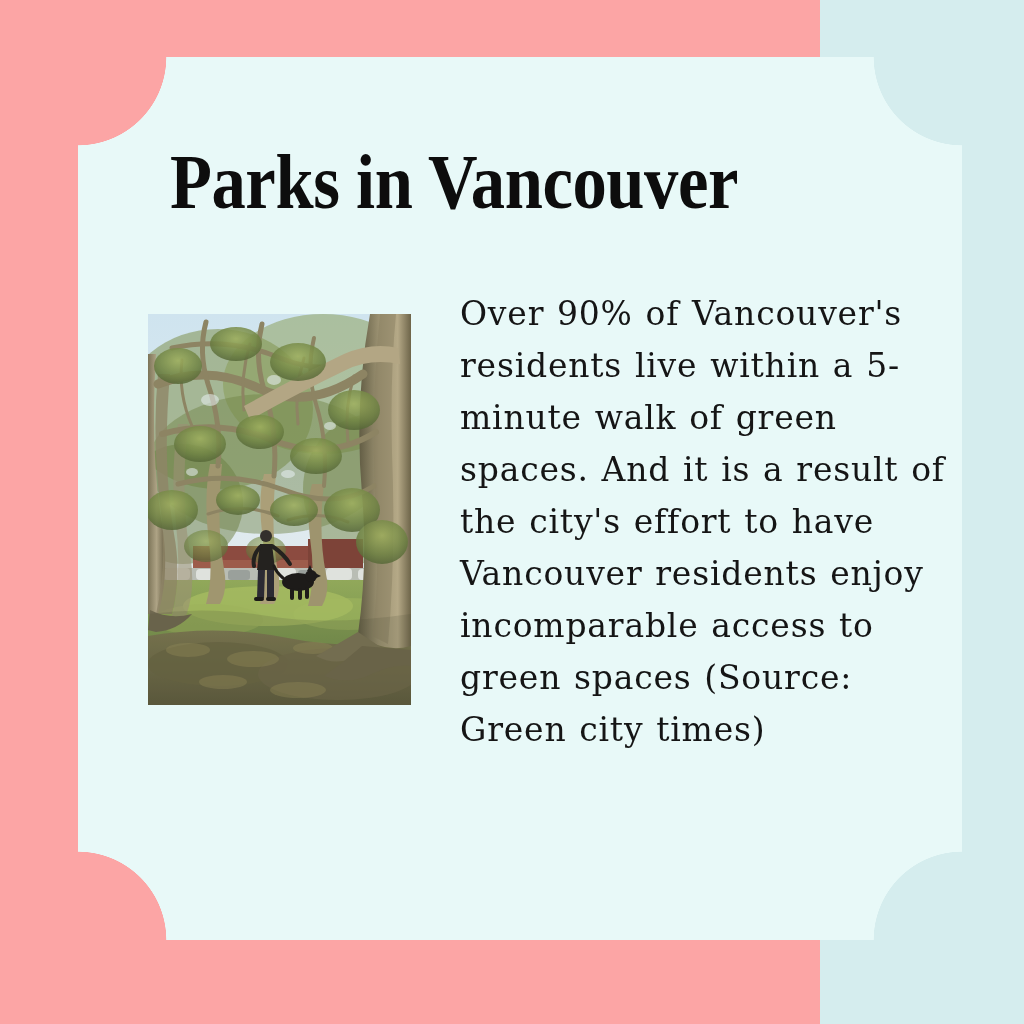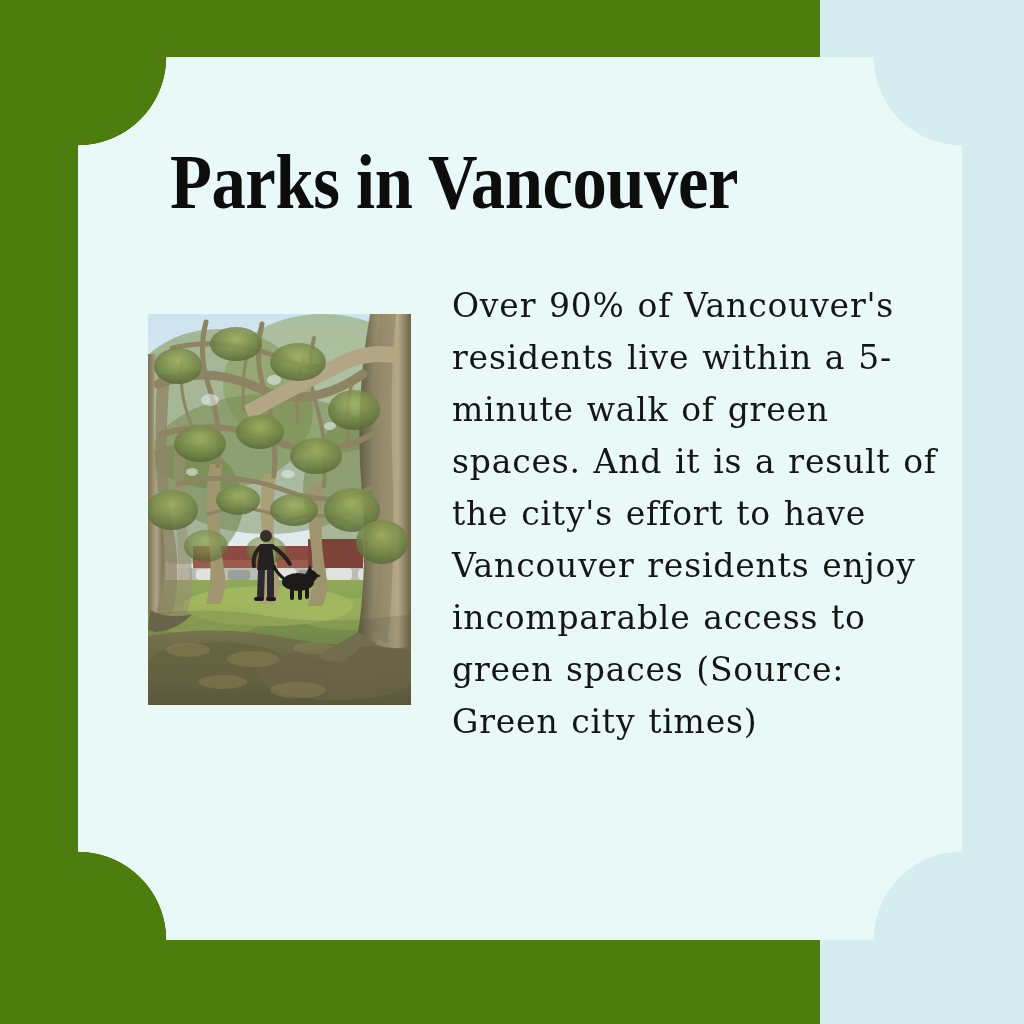--- a/index.html
+++ b/index.html
@@ -11,21 +11,21 @@
     height: 1024px;
     overflow: hidden;
     background: #d5edee;
     font-family: "Liberation Serif", "DejaVu Serif", serif;
   }
 
   #poster {
     position: relative;
     width: 820px;
     height: 1024px;
-    background: #4d7c0f;
+    background: #fca5a5;
   }
 
   
   #card {
     position: absolute;
     left: 78px;
     top: 57px;
     width: 884px;
     height: 883px;
     background: #e8f9f8;
@@ -72,21 +72,21 @@
     background: #6e6a4a;
   }
   #photo svg { display: block; width: 263px; height: 391px; }
 
   
   #body-text {
     position: absolute;
     left: 452px;
     top: 280px;
     width: 488px;
-    margin: 0;
+    margin: 8px;
     font-family: "DejaVu Serif", "Liberation Serif", serif;
     font-size: 33px;
     font-weight: 400;
     line-height: 52px;
     letter-spacing: 0.8px;
     word-spacing: 1.5px;
     color: #151515;
   }
 </style>
 </head>

